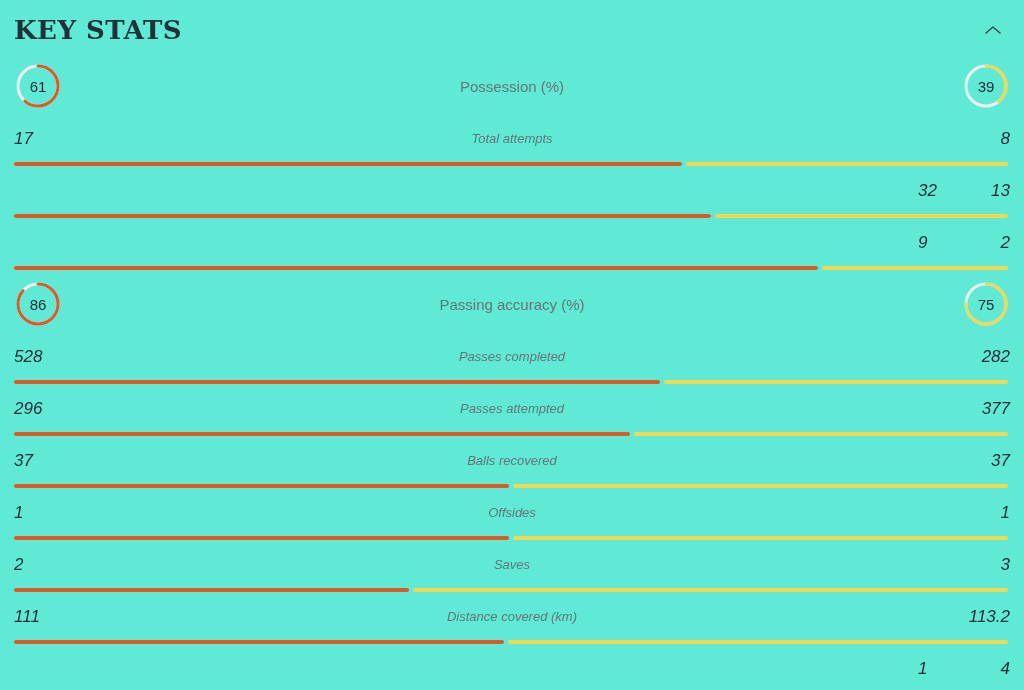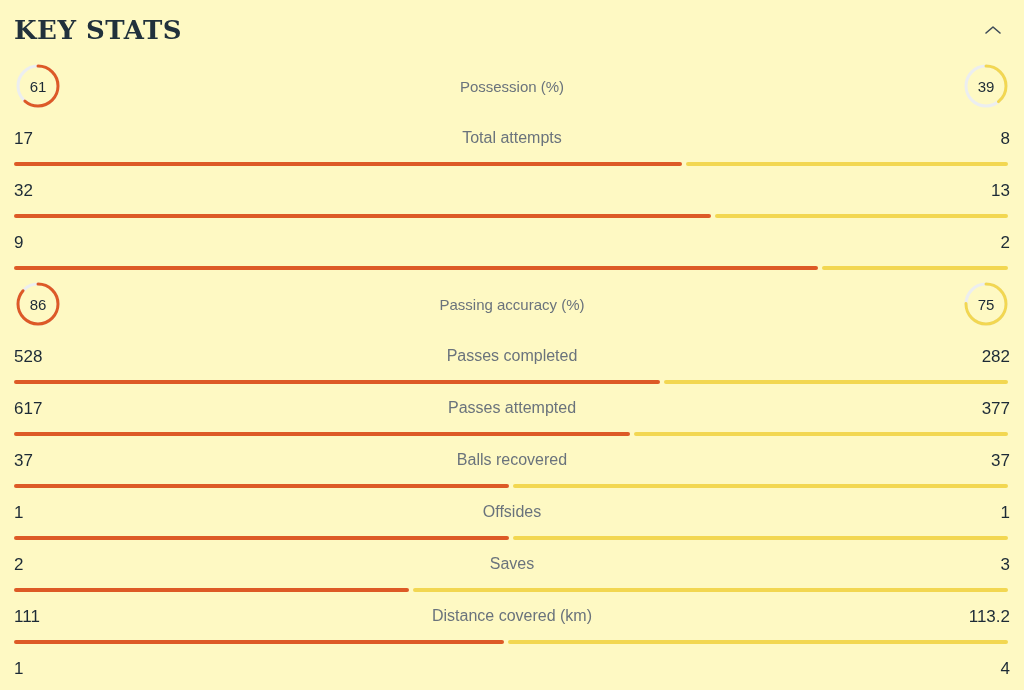--- a/index.html
+++ b/index.html
@@ -6,21 +6,21 @@
   * { box-sizing: border-box; }
   html, body {
     margin: 0; padding: 0;
     width: 1024px; height: 690px;
     background: #ffffff;
     font-family: "Liberation Sans", sans-serif;
     overflow: hidden;
   }
   .panel {
     width: 1024px; height: 690px;
-    background: #fef9c3;
+    background: #5eead4;
     position: relative;
     padding: 0 14px;
   }
   
   .panel-header {
     height: 52px;
     display: flex;
     align-items: center;
     justify-content: space-between;
     padding-top: 8px;
@@ -43,38 +43,39 @@
   .collapse-btn svg { display: block; }
 
   
   .stat-row {
     width: 100%;
     position: relative;
   }
   .stat-values {
     display: flex;
     align-items: center;
-    justify-content: space-between;
+    justify-content: flex-end;
     width: 100%;
+    font-style: italic;
   }
   .stat-value {
     font-family: "Liberation Sans", sans-serif;
     font-size: 17px;
     font-weight: 400;
     color: #1c2a36;
     line-height: 1;
     white-space: nowrap;
     min-width: 46px;
   }
   .stat-value.left  { text-align: left; }
   .stat-value.right { text-align: right; }
   .stat-label {
     flex: 1 1 auto;
     text-align: center;
-    font-size: 16px;
+    font-size: 13px;
     color: #6a737c;
     line-height: 1;
     white-space: nowrap;
   }
 
   
   .bar-row { padding-top: 14px; padding-bottom: 0; }
   .bar-row .stat-values { height: 20px; }
   .bar-track {
     position: relative;
@@ -211,21 +212,21 @@
           <div class="stat-value right">282</div>
         </div>
         <div class="bar-track">
           <div class="bar-seg home" style="width:calc(65.2% - 3px)"></div>
           <div class="bar-gap"></div>
           <div class="bar-seg away" style="width:calc(34.8% - 3px)"></div>
         </div>
       </div>
       <div class="stat-row bar-row">
         <div class="stat-values">
-          <div class="stat-value left">617</div>
+          <div class="stat-value left">296</div>
           <div class="stat-label">Passes attempted</div>
           <div class="stat-value right">377</div>
         </div>
         <div class="bar-track">
           <div class="bar-seg home" style="width:calc(62.1% - 3px)"></div>
           <div class="bar-gap"></div>
           <div class="bar-seg away" style="width:calc(37.9% - 3px)"></div>
         </div>
       </div>
       <div class="stat-row bar-row">

